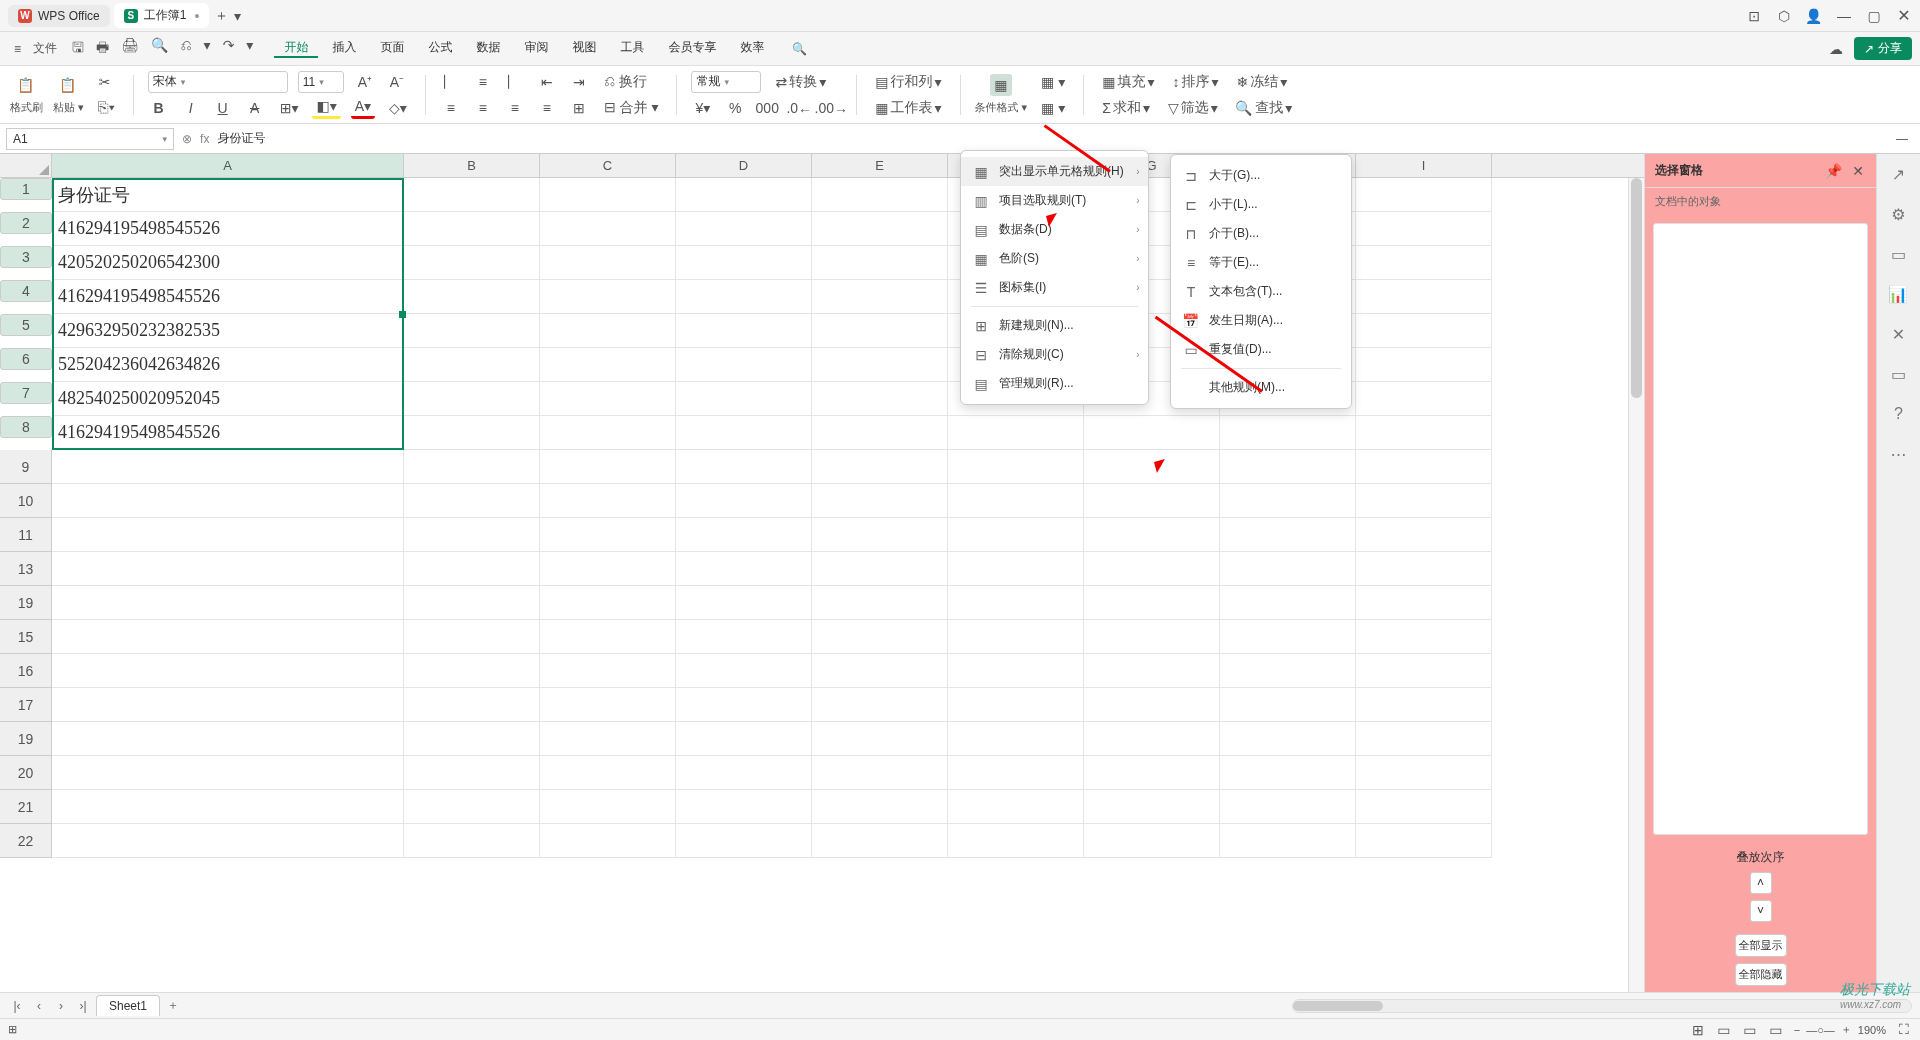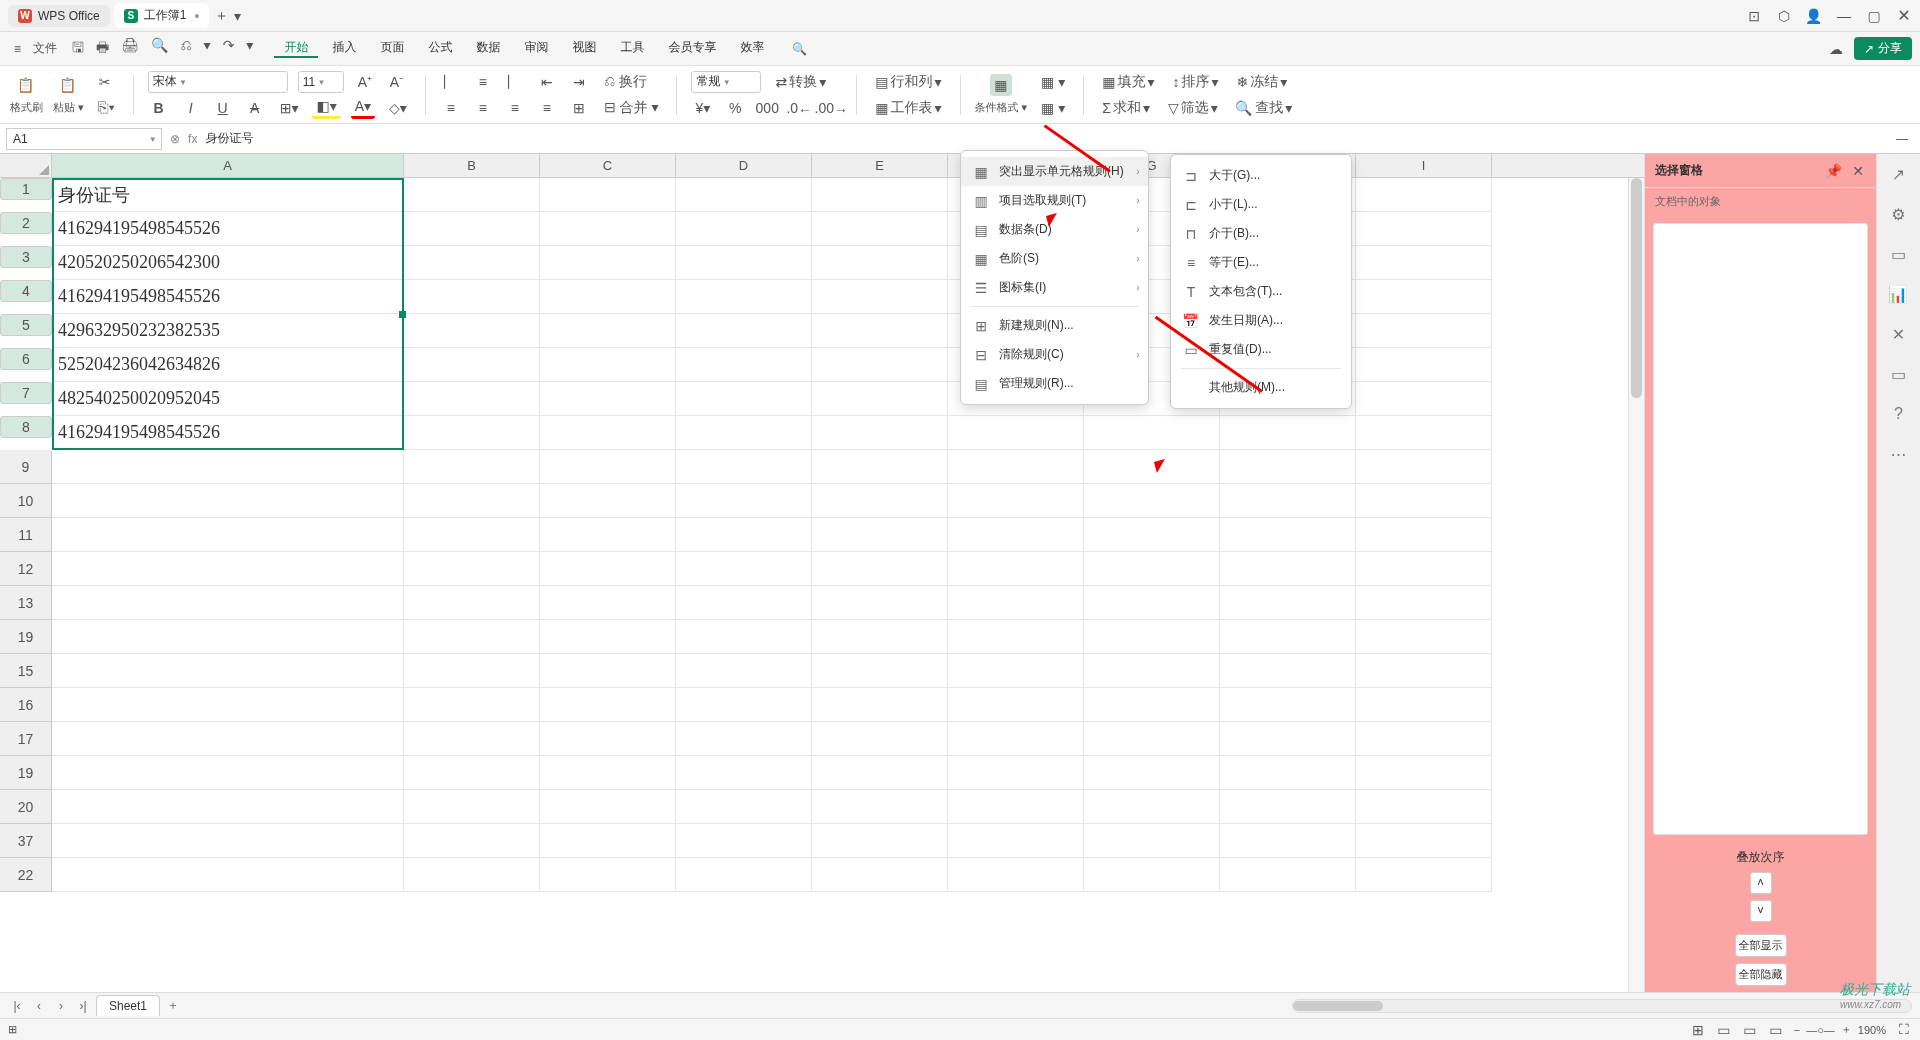--- a/index.html
+++ b/index.html
@@ -26,21 +26,21 @@
 .rgrp.big { align-items:center; }
 .rgrp.big .lab { font-size:11px; color:#555; }
 .rrow { display:flex; gap:10px; align-items:center; }
 .ric { width:22px; height:22px; display:flex; align-items:center; justify-content:center; cursor:pointer; color:#555; border-radius:3px; font-size:14px; }
 .ric.wide { width:auto; padding:0 4px; gap:2px; }
 .ric.active { background:#d0e0d8; }
 .sep { width:1px; height:40px; background:#ddd; margin:0 4px; }
 .sel { height:22px; border:1px solid #ccc; border-radius:3px; padding:0 4px; font-size:12px; background:#fff; display:flex; align-items:center; gap:4px; cursor:pointer; }
 .dd { font-size:9px; color:#888; }
 .fbar { height:30px; background:#fff; display:flex; align-items:center; padding:0 6px; border-bottom:1px solid #ccc; gap:8px; }
-.namebox { width:156px; height:22px; border:1px solid #ccc; display:flex; align-items:center; padding:0 6px; justify-content:space-between; }
+.namebox { width:168px; height:22px; border:1px solid #ccc; display:flex; align-items:center; padding:0 6px; justify-content:space-between; }
 .fxic { color:#888; }
 .fxin { flex:1; color:#333; }
 .main { display:flex; height:calc(1040px - 32px - 34px - 58px - 30px - 26px - 22px); }
 .grid { flex:1; background:#fff; position:relative; overflow:hidden; }
 .colhdr { display:flex; height:24px; background:#efefef; border-bottom:1px solid #ccc; }
 .corner { width:52px; border-right:1px solid #ccc; background:#efefef; display:flex; align-items:flex-end; justify-content:flex-end; padding:2px; }
 .ch { border-right:1px solid #ccc; display:flex; align-items:center; justify-content:center; color:#555; font-size:13px; }
 .ch.A { width:352px; background:#d4e8df; }
 .ch.o { width:136px; }
 .rows { }
@@ -413,32 +413,20 @@
           <div class="cell o"></div>
           <div class="cell o"></div>
           <div class="cell o"></div>
           <div class="cell o"></div>
           <div class="cell o"></div>
           <div class="cell o"></div>
           <div class="cell o"></div>
           <div class="cell o"></div>
         </div>
         <div class="row">
-          <div class="rh">12</div>
-          <div class="cell A"></div>
-          <div class="cell o"></div>
-          <div class="cell o"></div>
-          <div class="cell o"></div>
-          <div class="cell o"></div>
-          <div class="cell o"></div>
-          <div class="cell o"></div>
-          <div class="cell o"></div>
-          <div class="cell o"></div>
-        </div>
-        <div class="row">
           <div class="rh">13</div>
           <div class="cell A"></div>
           <div class="cell o"></div>
           <div class="cell o"></div>
           <div class="cell o"></div>
           <div class="cell o"></div>
           <div class="cell o"></div>
           <div class="cell o"></div>
           <div class="cell o"></div>
           <div class="cell o"></div>
@@ -509,21 +497,21 @@
           <div class="cell o"></div>
           <div class="cell o"></div>
           <div class="cell o"></div>
           <div class="cell o"></div>
           <div class="cell o"></div>
           <div class="cell o"></div>
           <div class="cell o"></div>
           <div class="cell o"></div>
         </div>
         <div class="row">
-          <div class="rh">37</div>
+          <div class="rh">21</div>
           <div class="cell A"></div>
           <div class="cell o"></div>
           <div class="cell o"></div>
           <div class="cell o"></div>
           <div class="cell o"></div>
           <div class="cell o"></div>
           <div class="cell o"></div>
           <div class="cell o"></div>
           <div class="cell o"></div>
         </div>

